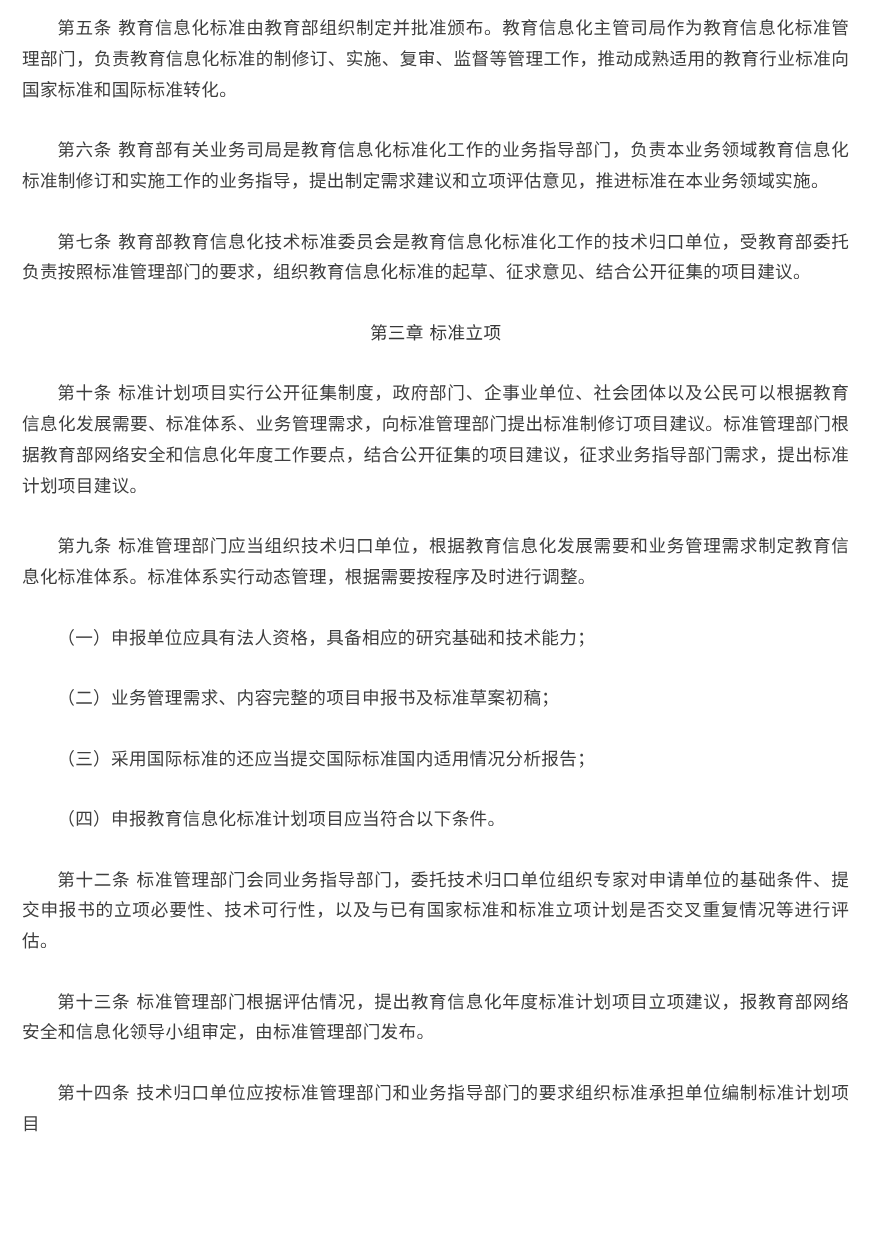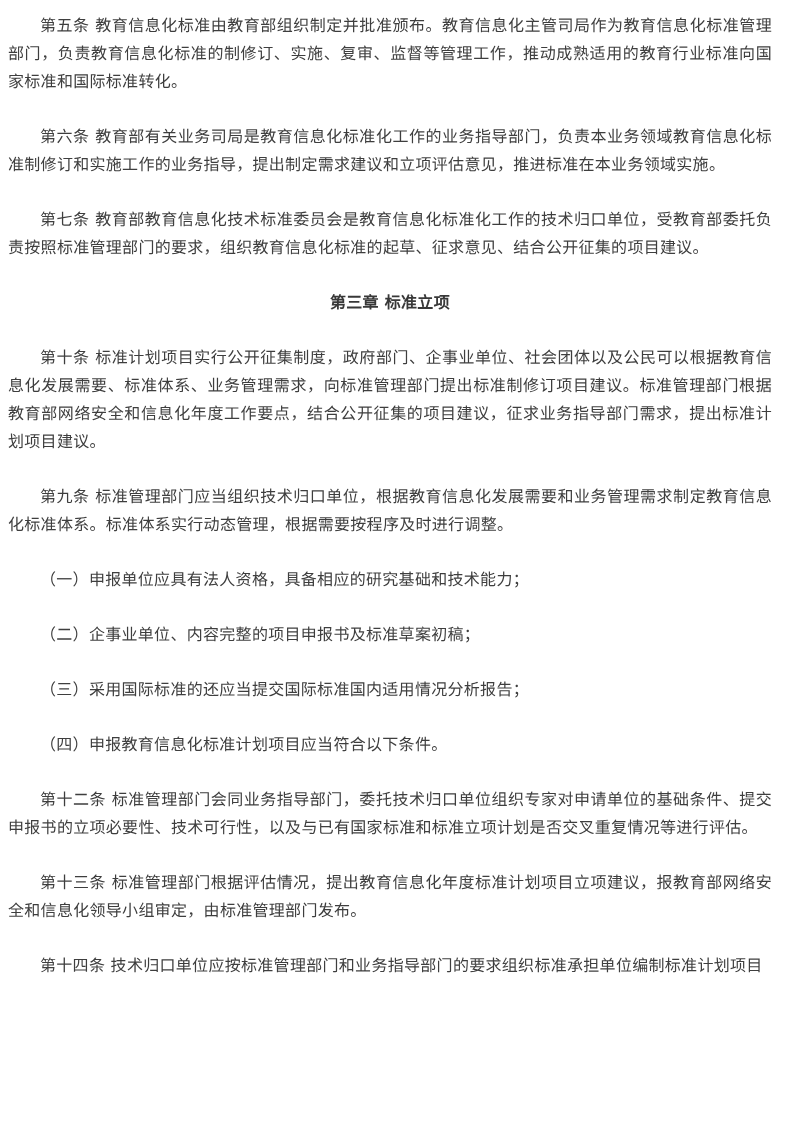--- a/index.html
+++ b/index.html
@@ -8,52 +8,52 @@
     width: 793px;
     height: 1122px;
     overflow: hidden;
     background: #ffffff;
   }
 
   .doc-page {
     width: 793px;
     height: 1122px;
     background: #ffffff;
-    padding: 12px 21px 0 8px;
+    padding: 12px 21px 0 20px;
     overflow: hidden;
   }
 
   .doc-page p {
     font-family: "DejaVu Serif", "Liberation Serif", serif;
     font-size: 16px;
     line-height: 28px;
     letter-spacing: 0.3px;
     color: #3e3e3e;
     text-align: justify;
     text-indent: 2em;
     margin: 0 0 27px 0;
   }
 
   .doc-page p.chapter-heading {
     text-align: center;
     text-indent: 0;
-    font-weight: bold;
+    font-weight: normal;
     color: #383838;
   }
 </style>
 </head>
 <body>
 
 <div class="doc-page">
   <p>第五条 教育信息化标准由教育部组织制定并批准颁布。教育信息化主管司局作为教育信息化标准管理部门，负责教育信息化标准的制修订、实施、复审、监督等管理工作，推动成熟适用的教育行业标准向国家标准和国际标准转化。</p>
   <p>第六条 教育部有关业务司局是教育信息化标准化工作的业务指导部门，负责本业务领域教育信息化标准制修订和实施工作的业务指导，提出制定需求建议和立项评估意见，推进标准在本业务领域实施。</p>
   <p>第七条 教育部教育信息化技术标准委员会是教育信息化标准化工作的技术归口单位，受教育部委托负责按照标准管理部门的要求，组织教育信息化标准的起草、征求意见、结合公开征集的项目建议。</p>
   <p class="chapter-heading">第三章 标准立项</p>
   <p>第十条 标准计划项目实行公开征集制度，政府部门、企事业单位、社会团体以及公民可以根据教育信息化发展需要、标准体系、业务管理需求，向标准管理部门提出标准制修订项目建议。标准管理部门根据教育部网络安全和信息化年度工作要点，结合公开征集的项目建议，征求业务指导部门需求，提出标准计划项目建议。</p>
   <p>第九条 标准管理部门应当组织技术归口单位，根据教育信息化发展需要和业务管理需求制定教育信息化标准体系。标准体系实行动态管理，根据需要按程序及时进行调整。</p>
   <p>（一）申报单位应具有法人资格，具备相应的研究基础和技术能力；</p>
-  <p>（二）企事业单位、内容完整的项目申报书及标准草案初稿；</p>
+  <p>（二）业务管理需求、内容完整的项目申报书及标准草案初稿；</p>
   <p>（三）采用国际标准的还应当提交国际标准国内适用情况分析报告；</p>
   <p>（四）申报教育信息化标准计划项目应当符合以下条件。</p>
   <p>第十二条 标准管理部门会同业务指导部门，委托技术归口单位组织专家对申请单位的基础条件、提交申报书的立项必要性、技术可行性，以及与已有国家标准和标准立项计划是否交叉重复情况等进行评估。</p>
   <p>第十三条 标准管理部门根据评估情况，提出教育信息化年度标准计划项目立项建议，报教育部网络安全和信息化领导小组审定，由标准管理部门发布。</p>
   <p>第十四条 技术归口单位应按标准管理部门和业务指导部门的要求组织标准承担单位编制标准计划项目</p>
 </div>
 
 </body></html>

